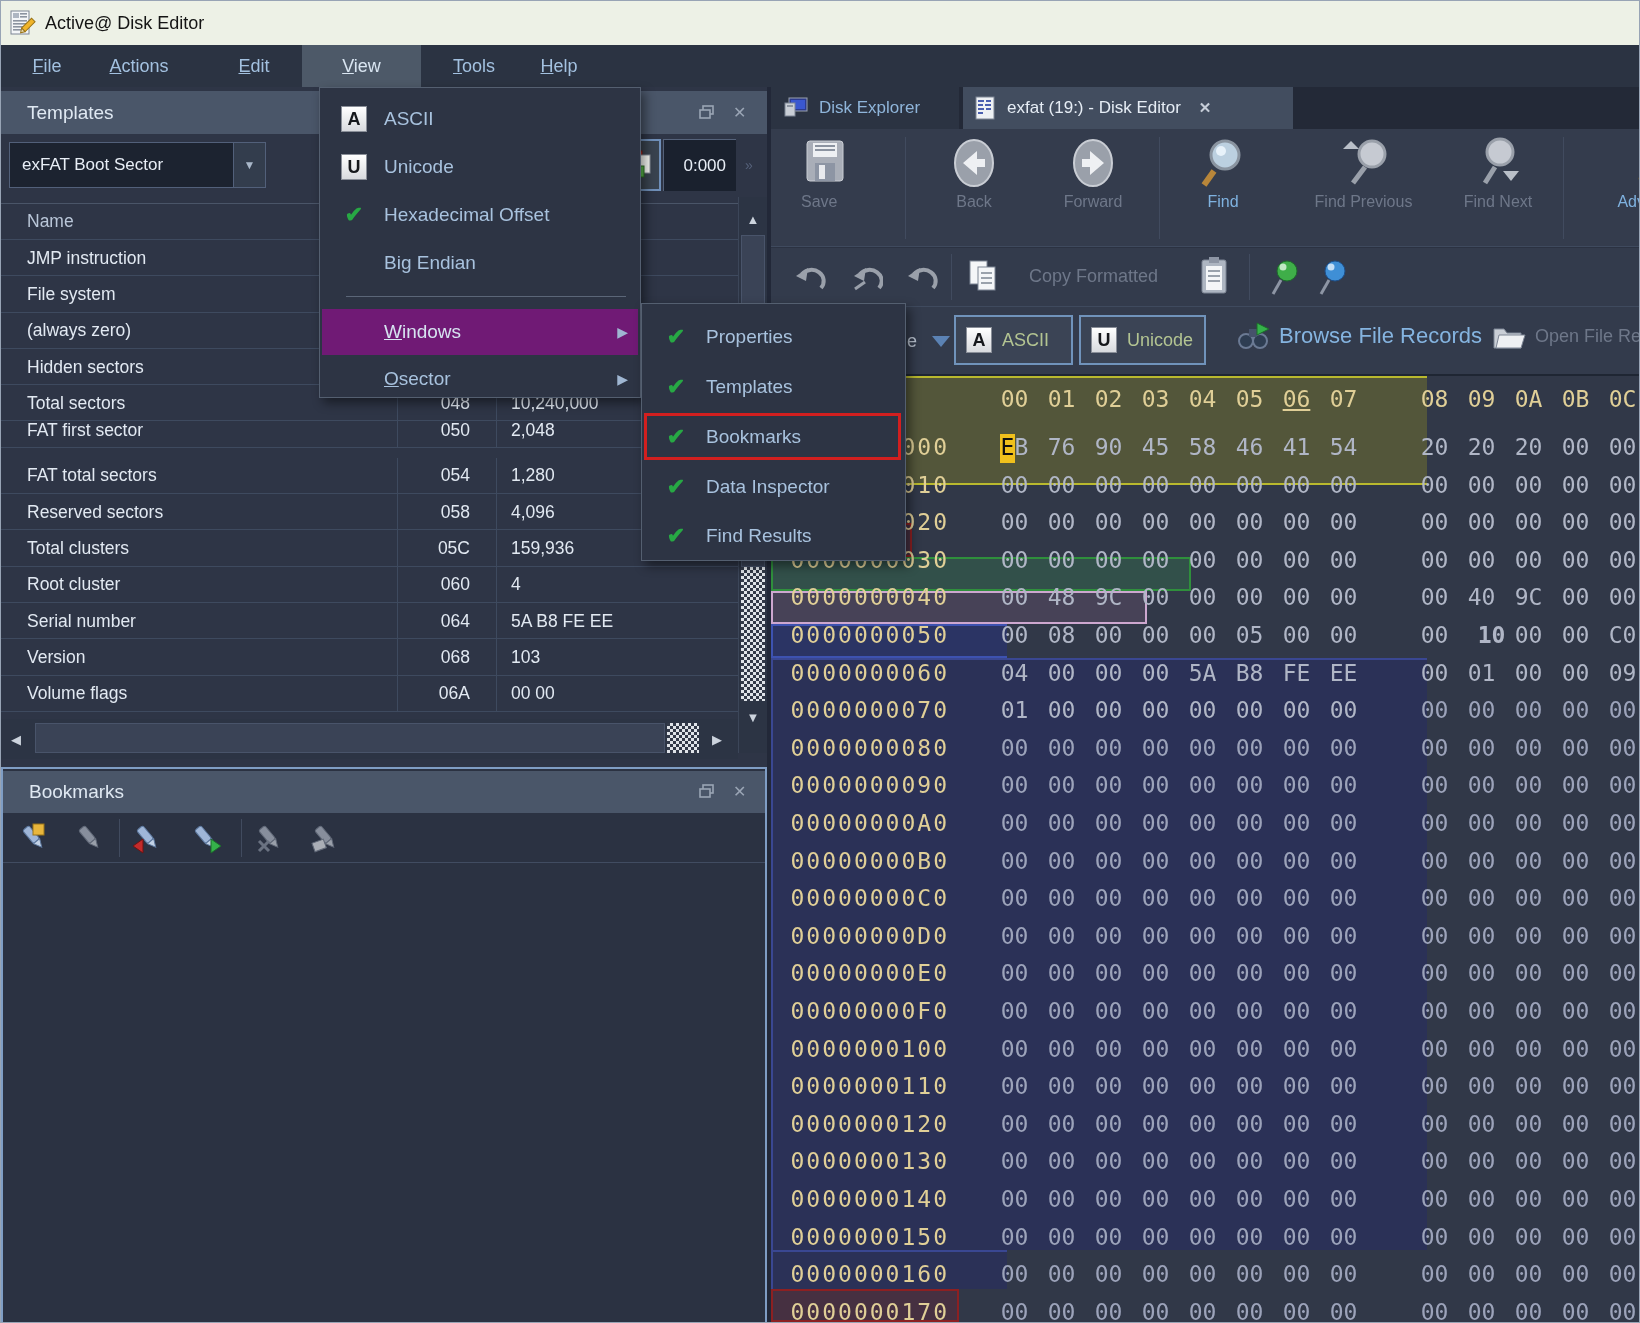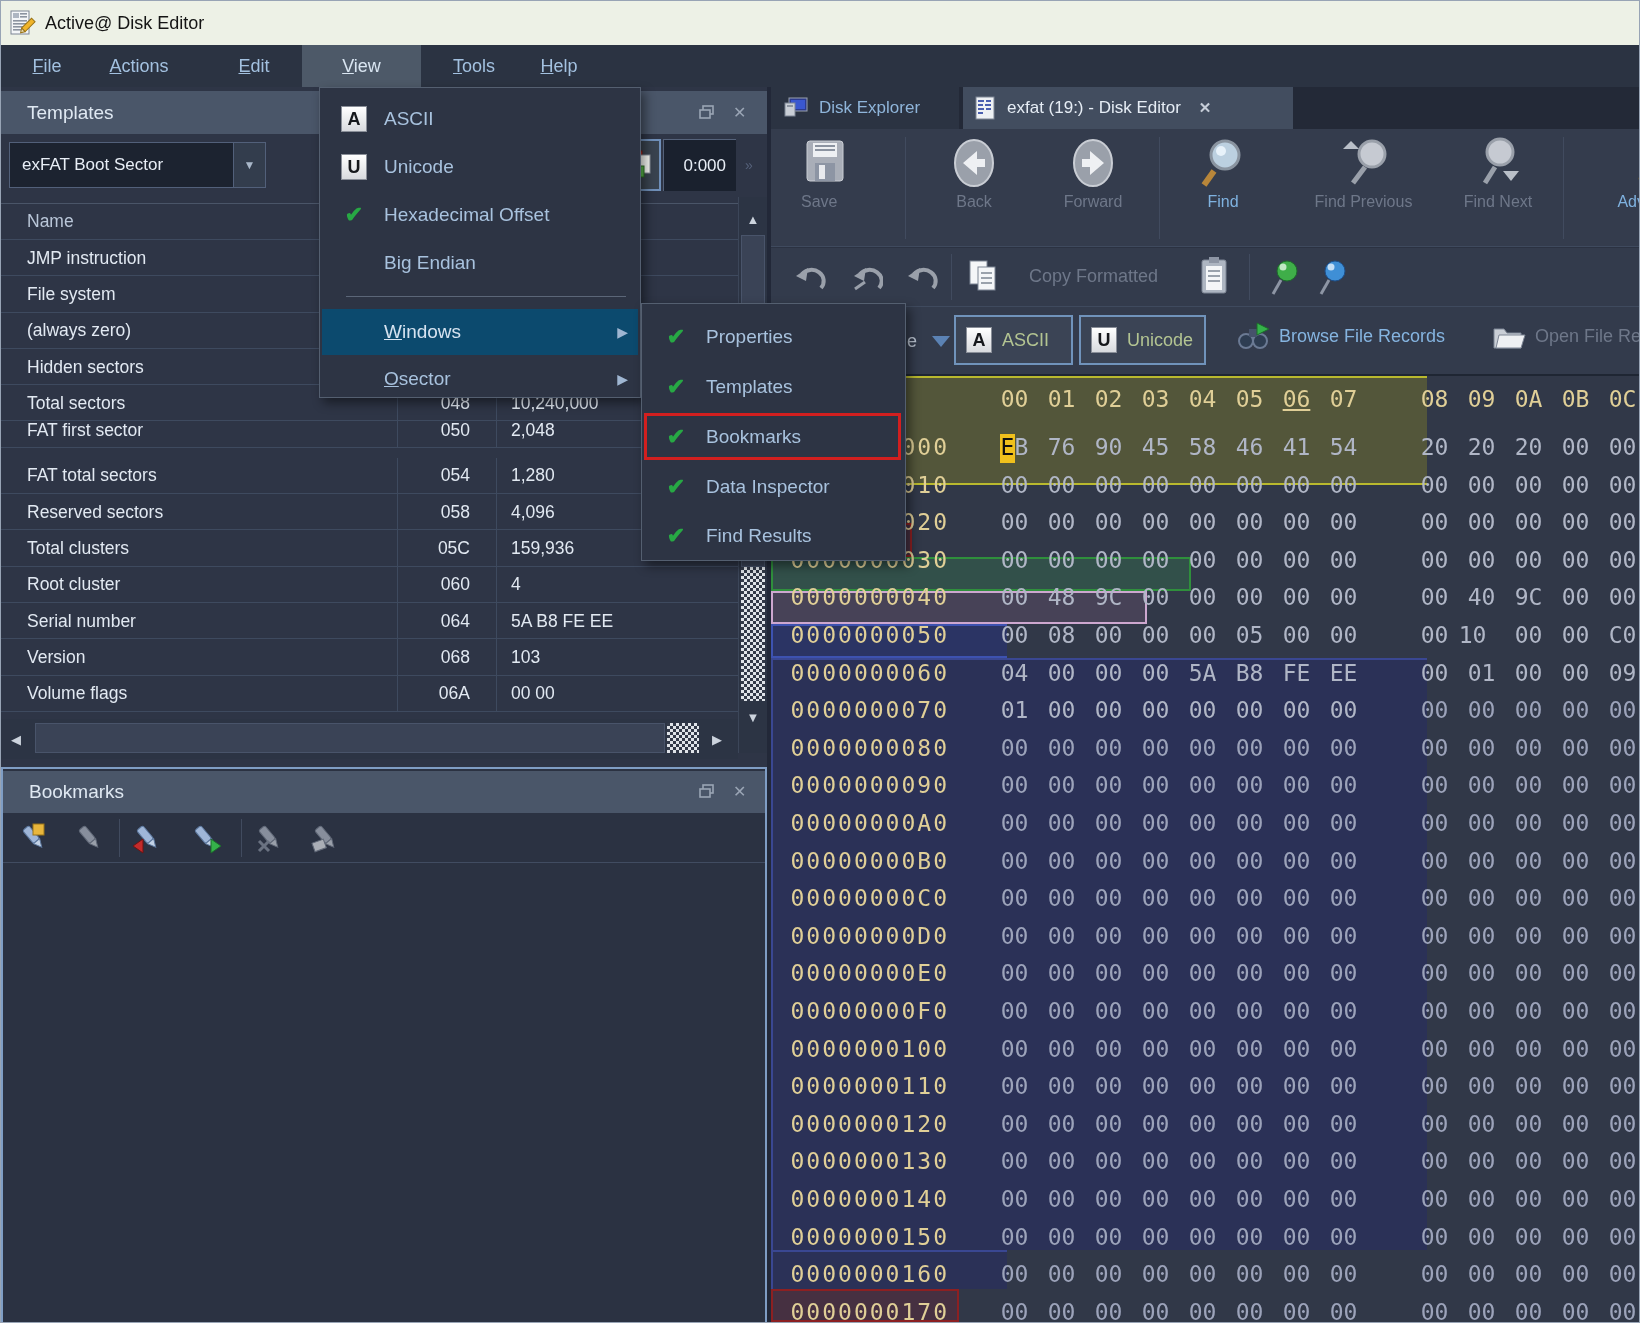--- a/index.html
+++ b/index.html
@@ -16,21 +16,21 @@
   .mb-item{position:absolute;top:0;height:42px;display:flex;align-items:center;justify-content:center;
     color:#a3c1e0;font-size:18px;}
   .mb-item .hot{text-decoration:underline;}
   .mb-open{background:#4d5968;color:#d9e5f1;}
 
   
   .menu{background:#2d3444;border:1px solid #545f70;box-shadow:4px 5px 10px rgba(0,0,0,.45);z-index:50;}
   .menu-item{position:absolute;left:2px;right:2px;height:48px;display:flex;align-items:center;
     color:#a8c2de;font-size:19px;}
   .menu-item .hot{text-decoration:underline;}
-  .mi-hl{background:#0c4a6e;color:#d6e3f0;}
+  .mi-hl{background:#701a75;color:#d6e3f0;}
   .mi-icon{position:absolute;left:12px;width:40px;text-align:center;}
   .mi-label{position:absolute;left:62px;white-space:nowrap;}
   .mi-arrow{position:absolute;right:10px;color:#9fb6d2;font-size:14px;}
   .msep{position:absolute;left:26px;right:14px;height:1px;background:#5b6678;}
   .ab-box{display:inline-block;width:26px;height:26px;background:linear-gradient(#ffffff,#d8dade);
     border:1px solid #8a8f99;color:#16181c;font-weight:bold;font-size:18px;line-height:24px;text-align:center;}
   .chk{color:#27a844;font-size:22px;font-weight:bold;}
 
   
   .panel-head{background:#4a5669;color:#dfe8f2;font-size:19px;display:flex;align-items:center;padding-left:26px;}
@@ -471,21 +471,21 @@
       <span class="ab-box">U</span>
       <span style="margin-left:10px;">Unicode</span>
     </div>
     <div class="abs" style="left:466px;top:14px;display:flex;align-items:center;">
       <svg width="34" height="30" viewBox="0 0 34 30">
         <circle cx="9" cy="20" r="7" fill="#2e3d52" stroke="#6b7a94" stroke-width="2"></circle>
         <circle cx="23" cy="20" r="7" fill="#2e3d52" stroke="#6b7a94" stroke-width="2"></circle>
         <rect x="12" y="8" width="8" height="8" fill="#46526b"></rect>
         <polygon points="20,2 32,8 20,14" fill="#35b24a" stroke="#1d6b2b"></polygon>
       </svg>
-      <span class="toolbar-label" style="color:#85b4e0;font-size:18px;margin-left:8px;">Browse File Records</span>
+      <span class="toolbar-label" style="color:#85b4e0;font-size:22px;margin-left:8px;">Browse File Records</span>
     </div>
     <div class="abs" style="left:720px;top:14px;display:flex;align-items:center;">
       <svg width="36" height="30" viewBox="0 0 36 30">
         <path d="M3 8 L13 8 L16 12 L30 12 L30 27 L3 27 Z" fill="#c9ced6" stroke="#7d8594"></path>
         <path d="M8 14 L34 14 L30 27 L5 27 Z" fill="#eef0f3" stroke="#7d8594"></path>
       </svg>
       <span class="toolbar-label tlbl-off" style="font-size:18px;margin-left:8px;">Open File Records</span>
     </div>
   </div>
 
@@ -586,21 +586,21 @@
       <div class="hx-txt hx-gold hx-off" style="left: 0px; top: 246px; z-index: 2;">0000000050</div>
       <div class="hx-txt hx-cell" style="left: 220px; top: 246px; z-index: 2;">00</div>
       <div class="hx-txt hx-cell" style="left: 267px; top: 246px; z-index: 2;">08</div>
       <div class="hx-txt hx-cell" style="left: 314px; top: 246px; z-index: 2;">00</div>
       <div class="hx-txt hx-cell" style="left: 361px; top: 246px; z-index: 2;">00</div>
       <div class="hx-txt hx-cell" style="left: 408px; top: 246px; z-index: 2;">00</div>
       <div class="hx-txt hx-cell" style="left: 455px; top: 246px; z-index: 2;">05</div>
       <div class="hx-txt hx-cell" style="left: 502px; top: 246px; z-index: 2;">00</div>
       <div class="hx-txt hx-cell" style="left: 549px; top: 246px; z-index: 2;">00</div>
       <div class="hx-txt hx-cell" style="left: 640px; top: 246px; z-index: 2;">00</div>
-      <div class="hx-txt hx-cell" style="left: 678px; top: 246px; z-index: 2;">10</div>
+      <div class="hx-txt hx-cell" style="left: 697px; top: 246px; z-index: 2; font-weight: bold;">10</div>
       <div class="hx-txt hx-cell" style="left: 734px; top: 246px; z-index: 2;">00</div>
       <div class="hx-txt hx-cell" style="left: 781px; top: 246px; z-index: 2;">00</div>
       <div class="hx-txt hx-cell" style="left: 828px; top: 246px; z-index: 2;">C0</div>
       <div class="hx-txt hx-gold hx-off" style="left: 0px; top: 283.6px; z-index: 2;">0000000060</div>
       <div class="hx-txt hx-cell" style="left: 220px; top: 283.6px; z-index: 2;">04</div>
       <div class="hx-txt hx-cell" style="left: 267px; top: 283.6px; z-index: 2;">00</div>
       <div class="hx-txt hx-cell" style="left: 314px; top: 283.6px; z-index: 2;">00</div>
       <div class="hx-txt hx-cell" style="left: 361px; top: 283.6px; z-index: 2;">00</div>
       <div class="hx-txt hx-cell" style="left: 408px; top: 283.6px; z-index: 2;">5A</div>
       <div class="hx-txt hx-cell" style="left: 455px; top: 283.6px; z-index: 2;">B8</div>

